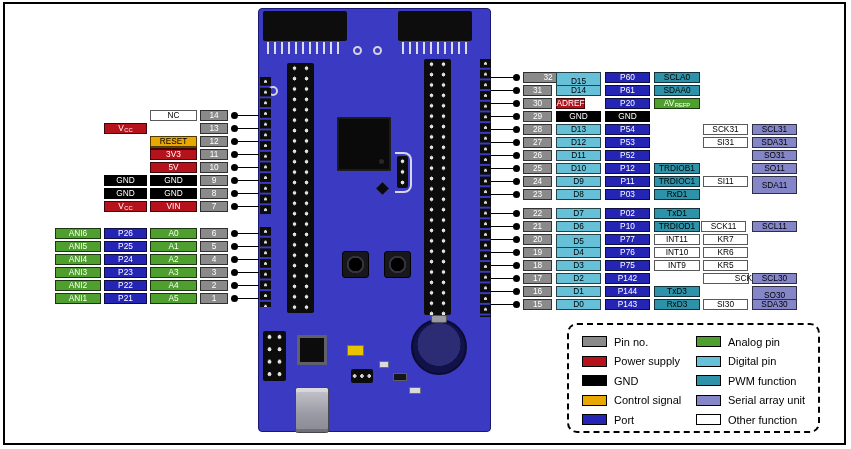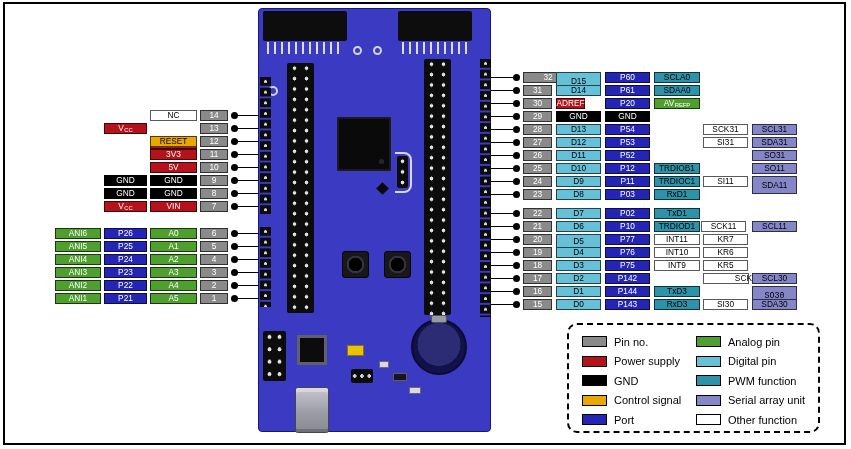--- a/index.html
+++ b/index.html
@@ -513,21 +513,21 @@
     <div class="pinbox t-pinno" style="left: 523px; top: 286px; width: 29px; height: 11px;">16</div>
     <div class="pinbox t-digital" style="left: 556px; top: 286px; width: 45px; height: 11px;">
       <span>D1</span>
     </div>
     <div class="pinbox t-port" style="left: 605px; top: 286px; width: 45px; height: 11px;">
       <span>P144</span>
     </div>
     <div class="pinbox t-pwm" style="left: 654px; top: 286px; width: 46px; height: 11px;">
       <span>TxD3</span>
     </div>
-    <div class="pinbox t-sau" style="left: 752px; top: 286px; width: 45px; height: 18px; font-family: Liberation Mono, monospace;">
+    <div class="pinbox t-sau" style="left: 752px; top: 286px; width: 45px; height: 18px;">
       <span>SO30</span>
     </div>
     <div class="link" style="left: 491px; top: 290.6px; width: 22px;"></div>
     <div class="dot" style="left: 513px; top: 288px;"></div>
     <div class="pinbox t-pinno" style="left: 523px; top: 299px; width: 29px; height: 11px;">15</div>
     <div class="pinbox t-digital" style="left: 556px; top: 299px; width: 45px; height: 11px;">
       <span>D0</span>
     </div>
     <div class="pinbox t-port" style="left: 605px; top: 299px; width: 45px; height: 11px;">
       <span>P143</span>

